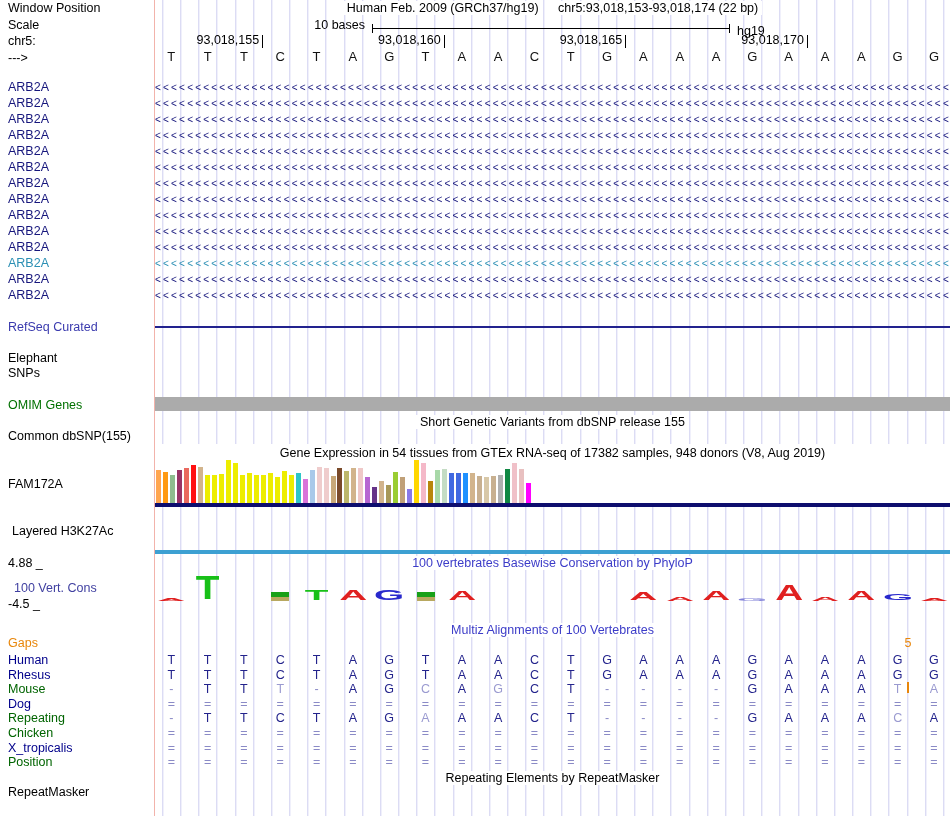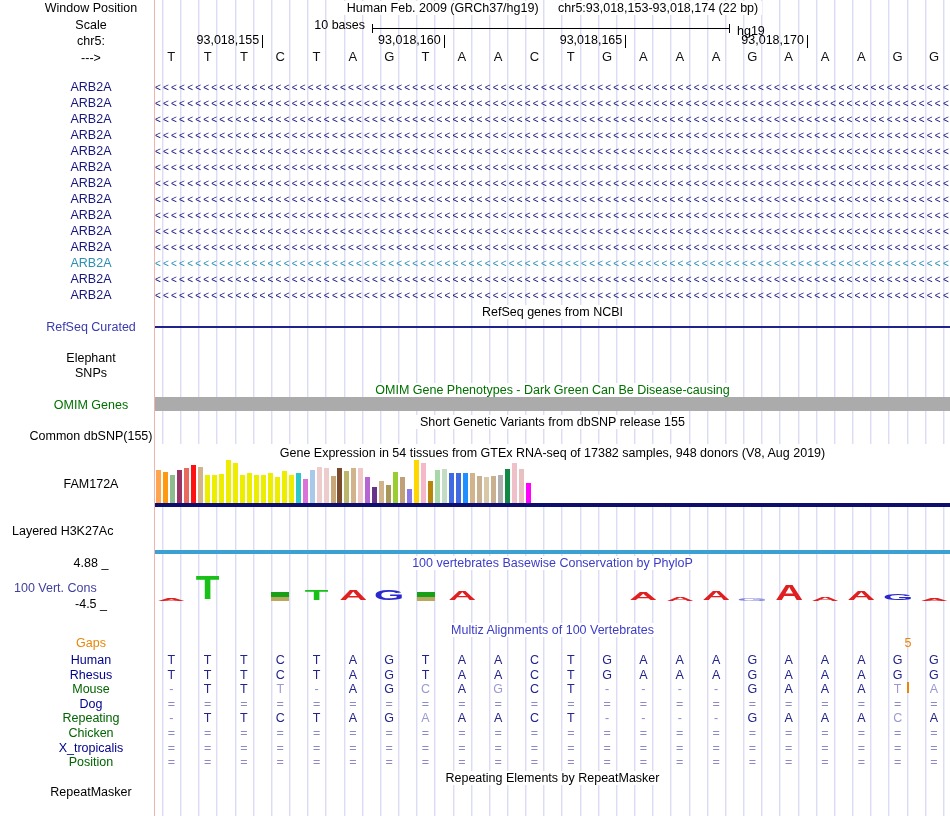--- a/index.html
+++ b/index.html
@@ -4,21 +4,21 @@
 <style>
   *{margin:0;padding:0;box-sizing:border-box}
   html,body{background:#fff}
   #screen{position:relative;width:950px;height:816px;background:#fff;overflow:hidden;
           font-family:"Liberation Sans",sans-serif;font-size:12.5px;color:#000}
   .abs{position:absolute}
   .grid{position:absolute;left:155px;top:0;width:795px;height:816px;
         background:repeating-linear-gradient(90deg,#cdcdf0 0,#cdcdf0 1px,transparent 1px,transparent 18.159px);
         background-position:7.3px 0}
   .pink{position:absolute;left:154px;top:0;width:1px;height:816px;background:#f2b3ab}
-  .lbl{position:absolute;left:16px;width:150px;text-align:center;height:14px;line-height:14px;white-space:nowrap}
+  .lbl{position:absolute;left:8px;width:150px;text-align:left;height:14px;line-height:14px;white-space:nowrap}
   .title{position:absolute;left:155px;width:795px;text-align:center;height:14px;line-height:14px;white-space:nowrap}
   .title span{background:#fff;padding:0 4px}
   .green{color:#007000}
   .bluet span{color:#3c3cc8}
   .blulbl{color:#3a3aae}
   .base{position:absolute;text-align:center;font-size:13px;width:30px;height:14px;line-height:14px;color:#111}
   .rlab{position:absolute;text-align:right;height:13px;line-height:13px;white-space:nowrap}
   .tick{position:absolute;width:1px;height:13px;background:#000}
   .sbar{position:absolute;left:372px;top:24px;width:358px;height:9px;border-left:1px solid #000;border-right:1px solid #000;
         background:linear-gradient(to bottom,transparent 4px,#000 4px,#000 5px,transparent 5px)}
@@ -52,28 +52,26 @@
 
   <div class="lbl" style="top:18px">Scale</div>
   <div class="abs" style="left:255px;top:18px;width:110px;text-align:right">10 bases</div>
   <div class="sbar"></div>
   <div class="abs" style="left:737px;top:24px">hg19</div>
 
   <div class="lbl" style="top:34px">chr5:</div>
   <div class="lbl" style="top:51px">---&gt;</div>
 
 
-  <div class="title" style="top:305px"><span>RefSeq genes from NCBI</span></div>
   <div class="lbl blulbl" style="top:320px">RefSeq Curated</div>
   <div class="hline" style="top:326px;height:2px;background:#22228e"></div>
 
   <div class="lbl" style="top:351px">Elephant</div>
   <div class="lbl" style="top:366px">SNPs</div>
 
-  <div class="title green" style="top:383px"><span>OMIM Gene Phenotypes - Dark Green Can Be Disease-causing</span></div>
   <div class="hline" style="top:397px;height:14px;background:#ababab"></div>
   <div class="lbl green" style="top:398px">OMIM Genes</div>
 
   <div class="title" style="top:415px"><span>Short Genetic Variants from dbSNP release 155</span></div>
   <div class="lbl" style="top:429px">Common dbSNP(155)</div>
 
   <div class="hline" style="top:444px;height:59px;background:#fff"></div>
   <div class="title" style="top:446px"><span>Gene Expression in 54 tissues from GTEx RNA-seq of 17382 samples, 948 donors (V8, Aug 2019)</span></div>
   <div class="lbl" style="top:477px">FAM172A</div>
   <div class="hline" style="top:503px;height:4px;background:#0e0e6e"></div>

